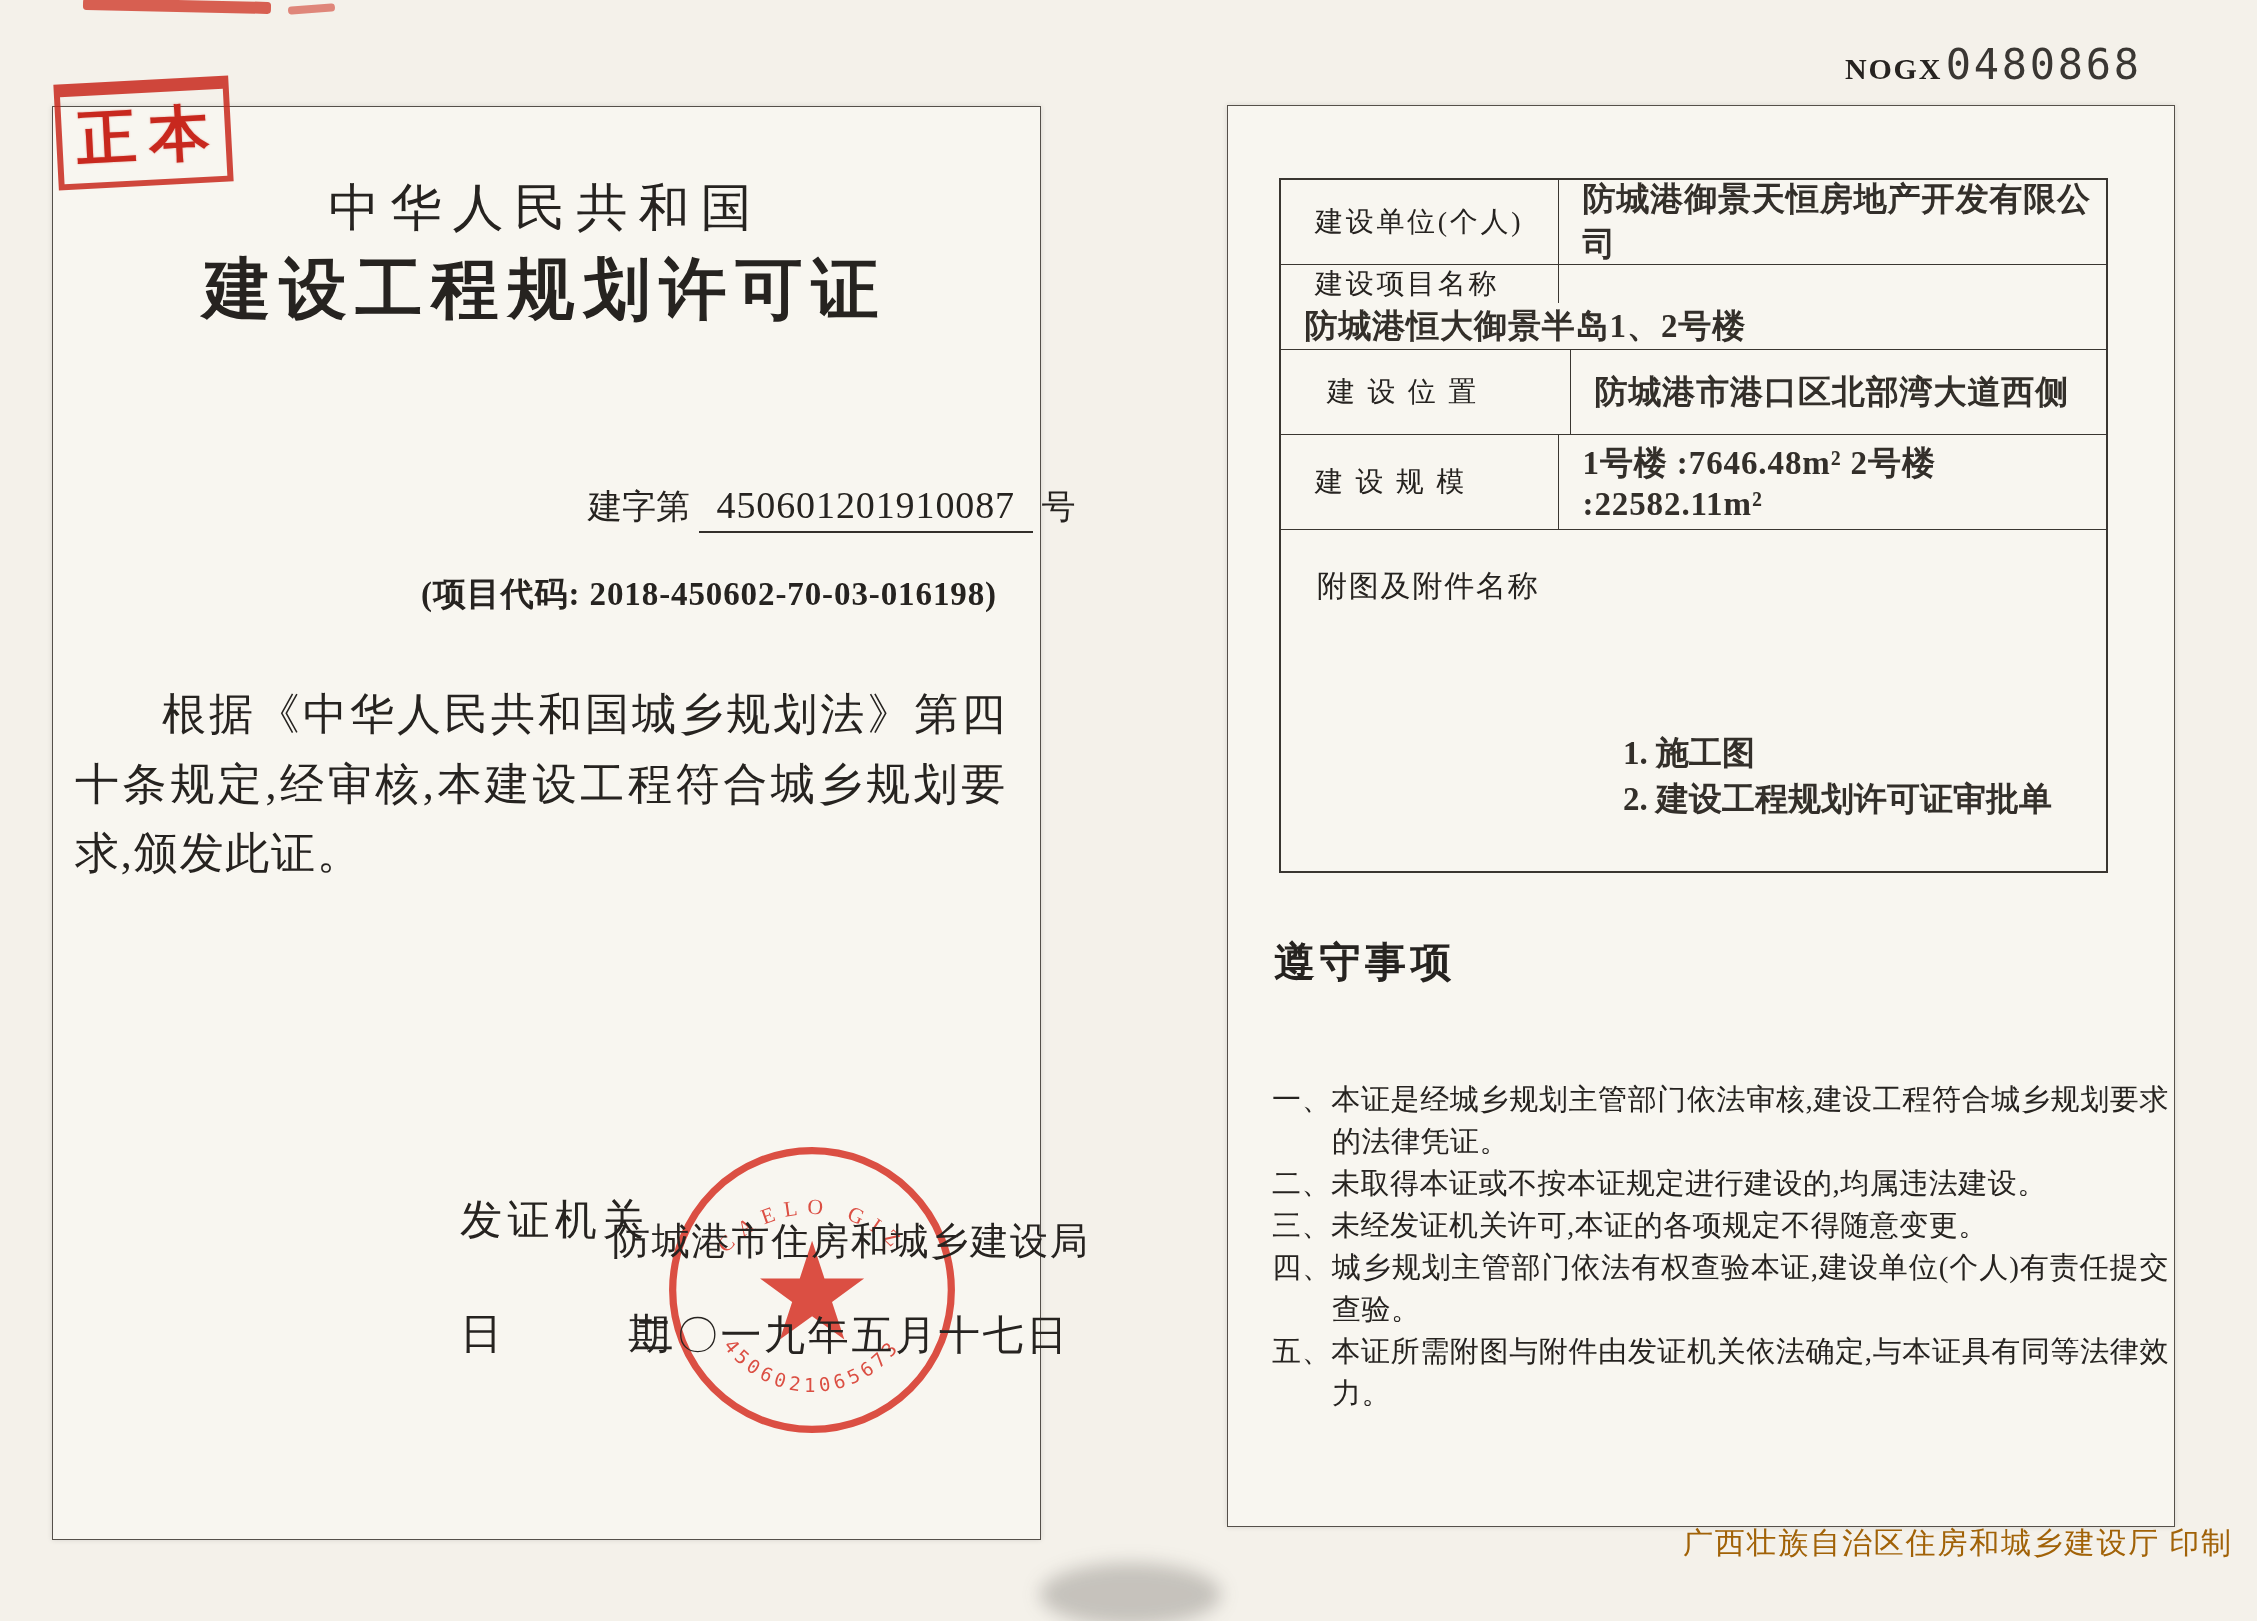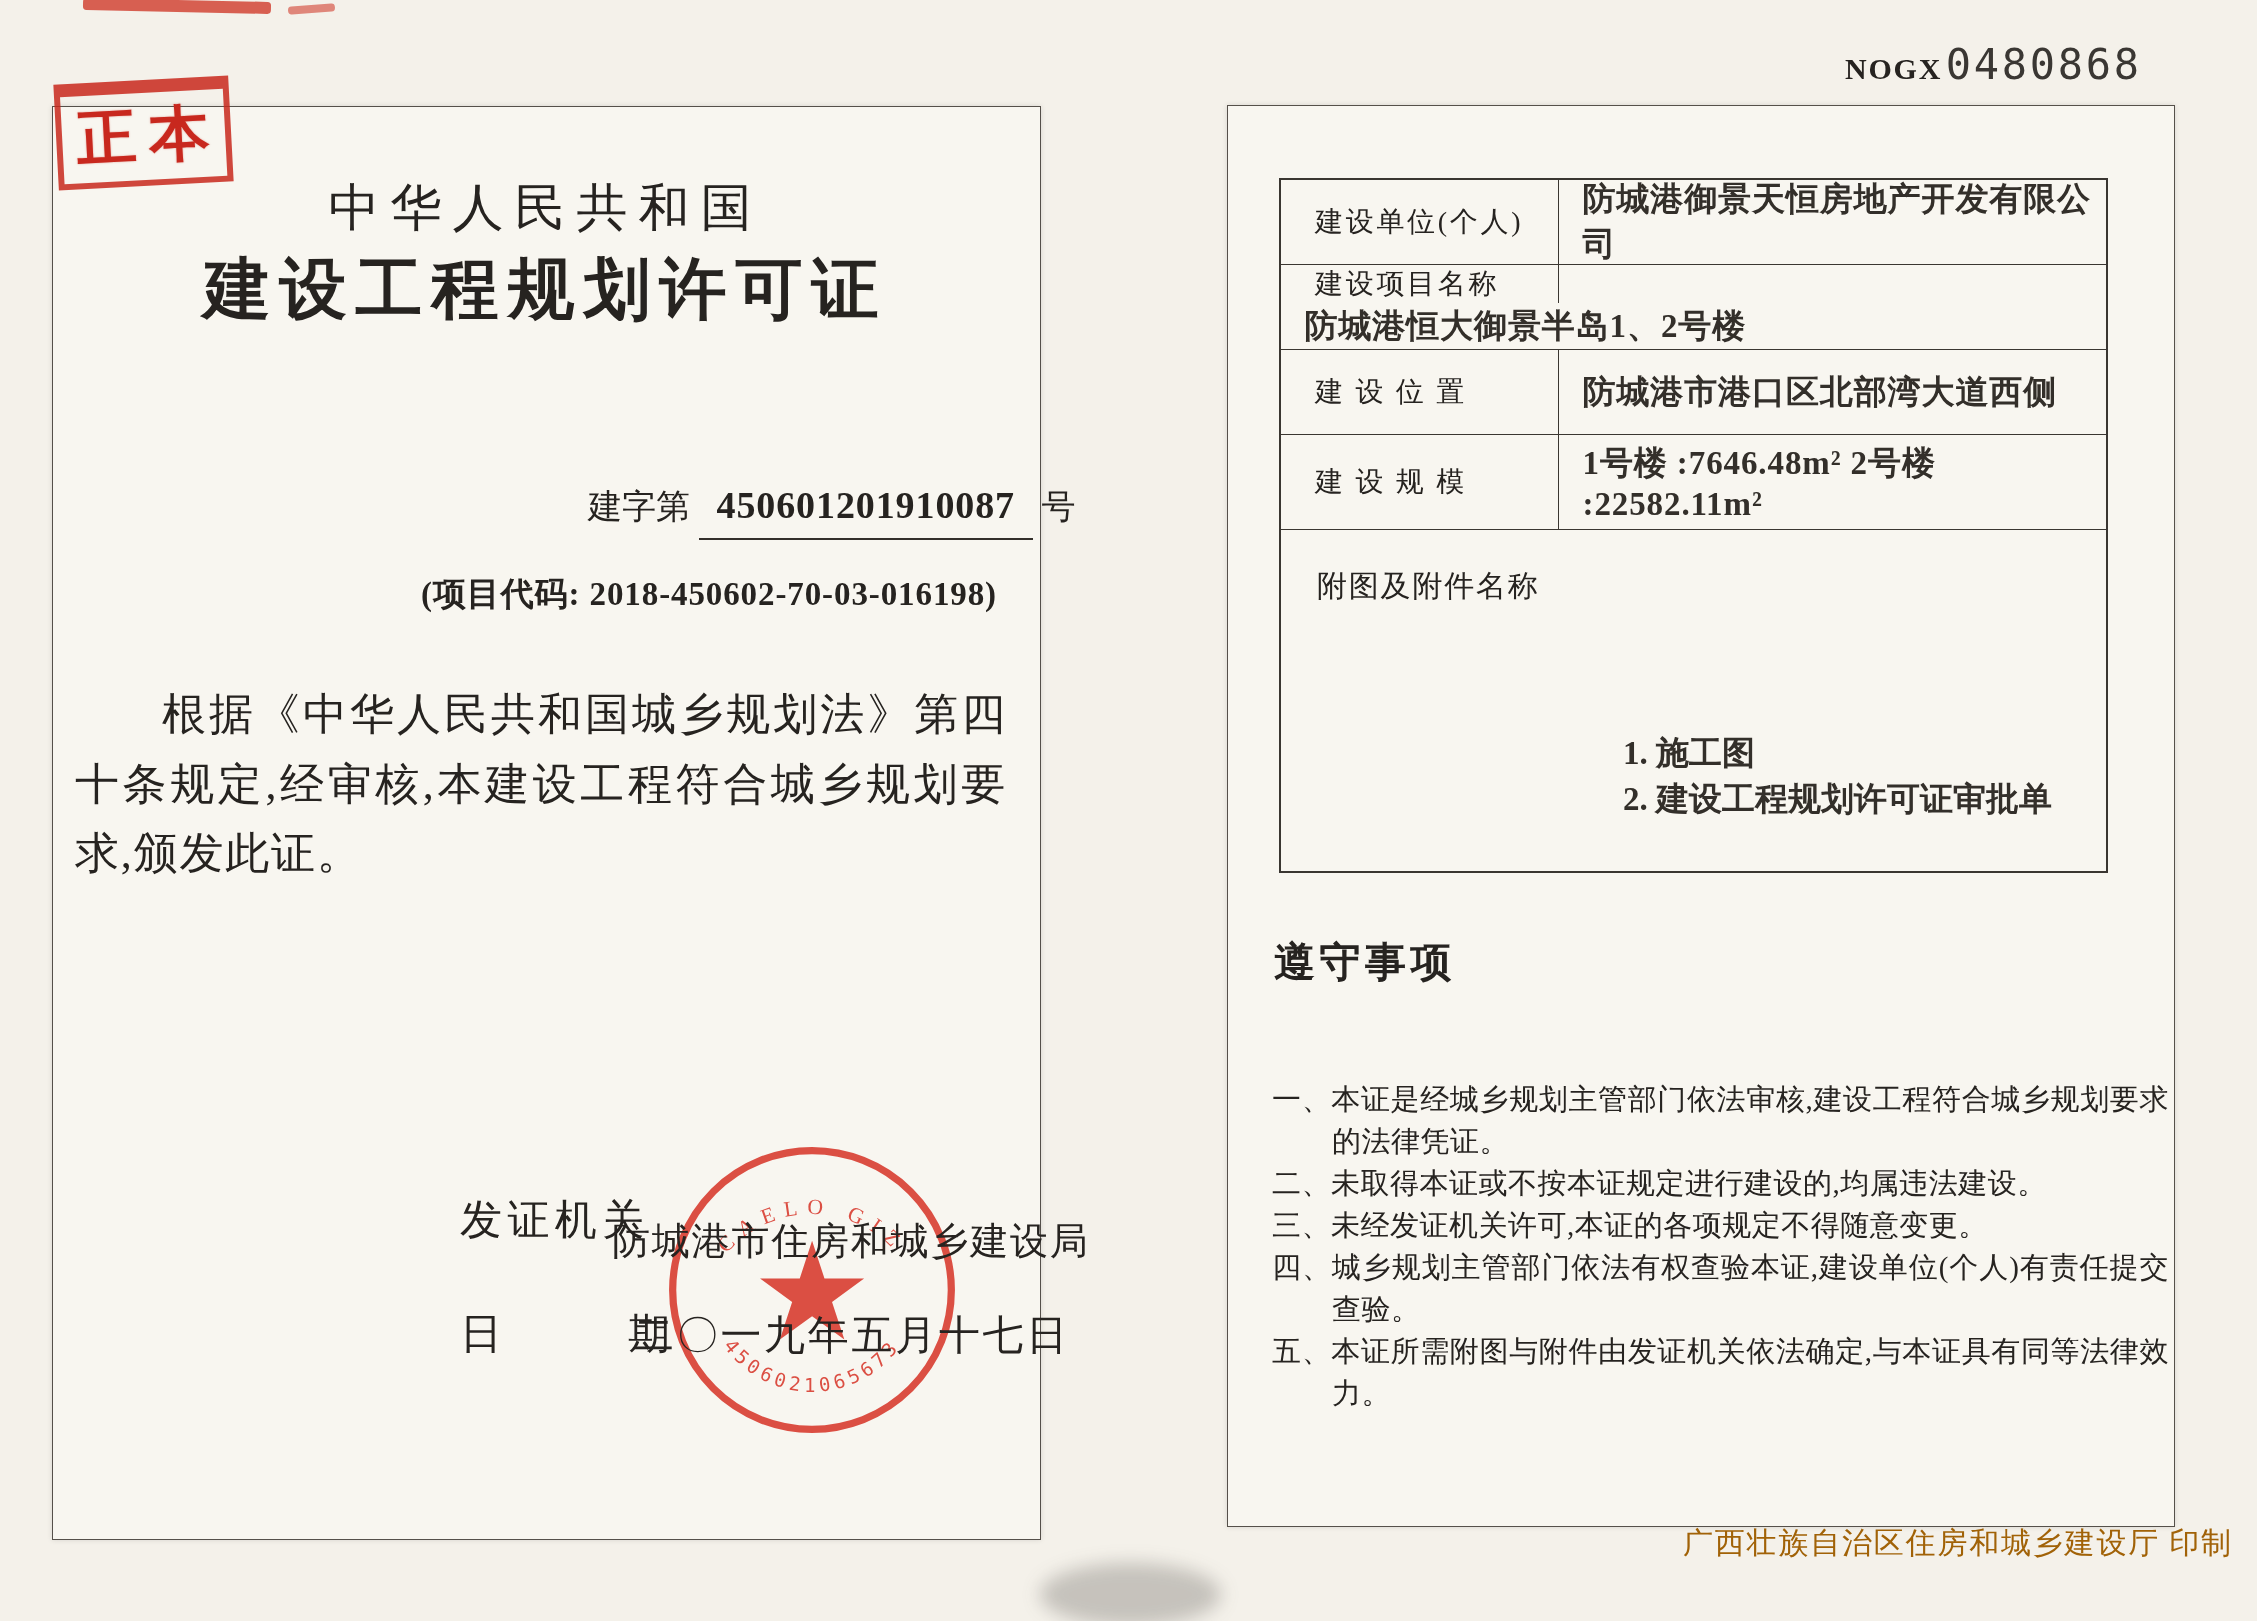--- a/index.html
+++ b/index.html
@@ -13,21 +13,21 @@
 
   
   .stamp-original{left:56px;top:80px;width:152px;height:87px;border:6.3px solid rgba(200,40,28,.85);
     border-top-width:13.6px;transform:rotate(-3deg);display:flex;align-items:center;justify-content:center;
     color:#c8281e;font-size:60px;font-weight:bold;letter-spacing:12.7px;padding-left:11px;z-index:5;
     text-shadow:0 0 1.8px rgba(200,40,28,.5);}
   .country-title{left:52px;top:174px;width:987px;text-align:center;font-size:51px;letter-spacing:11px;
     font-weight:500;}
   .main-title{left:52px;top:244px;width:987px;text-align:center;font-size:67px;font-weight:bold;letter-spacing:9px;}
   .permit-line{left:588px;top:483px;font-size:34px;white-space:nowrap;}
-  .permit-number{font-size:38px;border-bottom:2.7px solid #332f2b;padding:0 18px 12px 18px;letter-spacing:0.9px;font-weight:bold;}
+  .permit-number{font-size:38px;border-bottom:2.7px solid #332f2b;padding:0 18px 5px 18px;letter-spacing:0.9px;}
   .project-code{left:421px;top:572px;font-size:33px;font-weight:bold;letter-spacing:0.9px;white-space:nowrap;}
   .body-paragraph{left:75px;top:680px;width:932px;font-size:44px;line-height:1.58;text-indent:87px;
     letter-spacing:1.8px;text-align:justify;}
   .issuer-label{left:460px;top:1192px;font-size:42px;letter-spacing:5.4px;z-index:3;}
   .issuer-value{left:612px;top:1216px;font-size:38px;font-weight:500;letter-spacing:1.8px;z-index:3;white-space:nowrap;}
   .date-label{left:460px;top:1306px;font-size:42px;z-index:3;}
   .date-value{left:633px;top:1308px;font-size:41px;letter-spacing:2.7px;z-index:3;white-space:nowrap;}
   .seal{left:660px;top:1138px;width:304px;height:304px;z-index:2;opacity:.88;}
 
   
@@ -110,21 +110,21 @@
 
   <div class="abs info-table ink">
     <div class="t-row" style="height:84px;">
       <div class="t-label">建设单位(个人)</div>
       <div class="t-value">防城港御景天恒房地产开发有限公司</div>
     </div>
     <div class="t-row" style="height:84px;flex-direction:column;">
       <div class="t-label">建设项目名称</div>
       <div class="t-value">防城港恒大御景半岛1、2号楼</div>
     </div>
-    <div class="t-row" style="height:84px;">
+    <div class="t-row" style="height:84px;padding-left:12px;">
       <div class="t-label">建 设 位 置</div>
       <div class="t-value">防城港市港口区北部湾大道西侧</div>
     </div>
     <div class="t-row" style="height:94px;">
       <div class="t-label">建 设 规 模</div>
       <div class="t-value">1号楼 :7646.48m²  2号楼 :22582.11m²</div>
     </div>
     <div class="t-attach">
       <div class="attach-label">附图及附件名称</div>
       <div class="attach-items">

